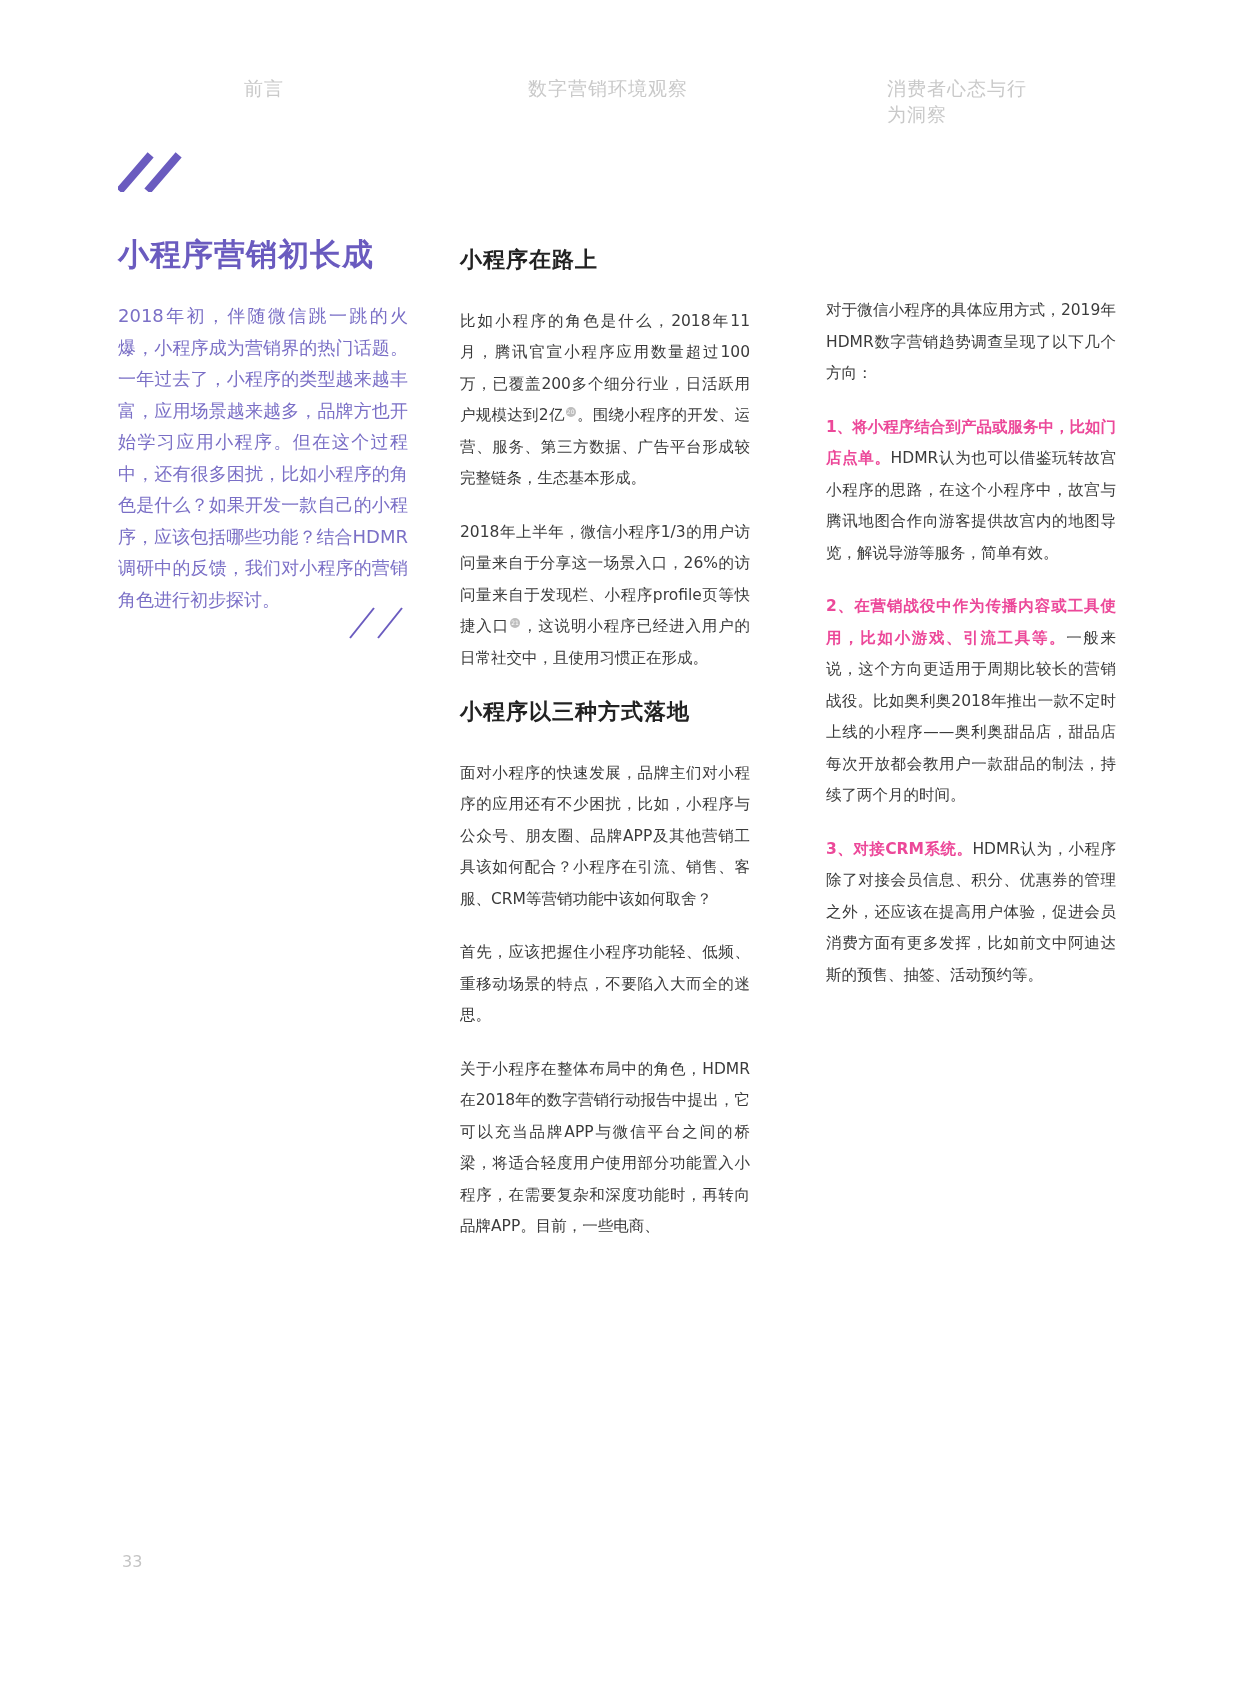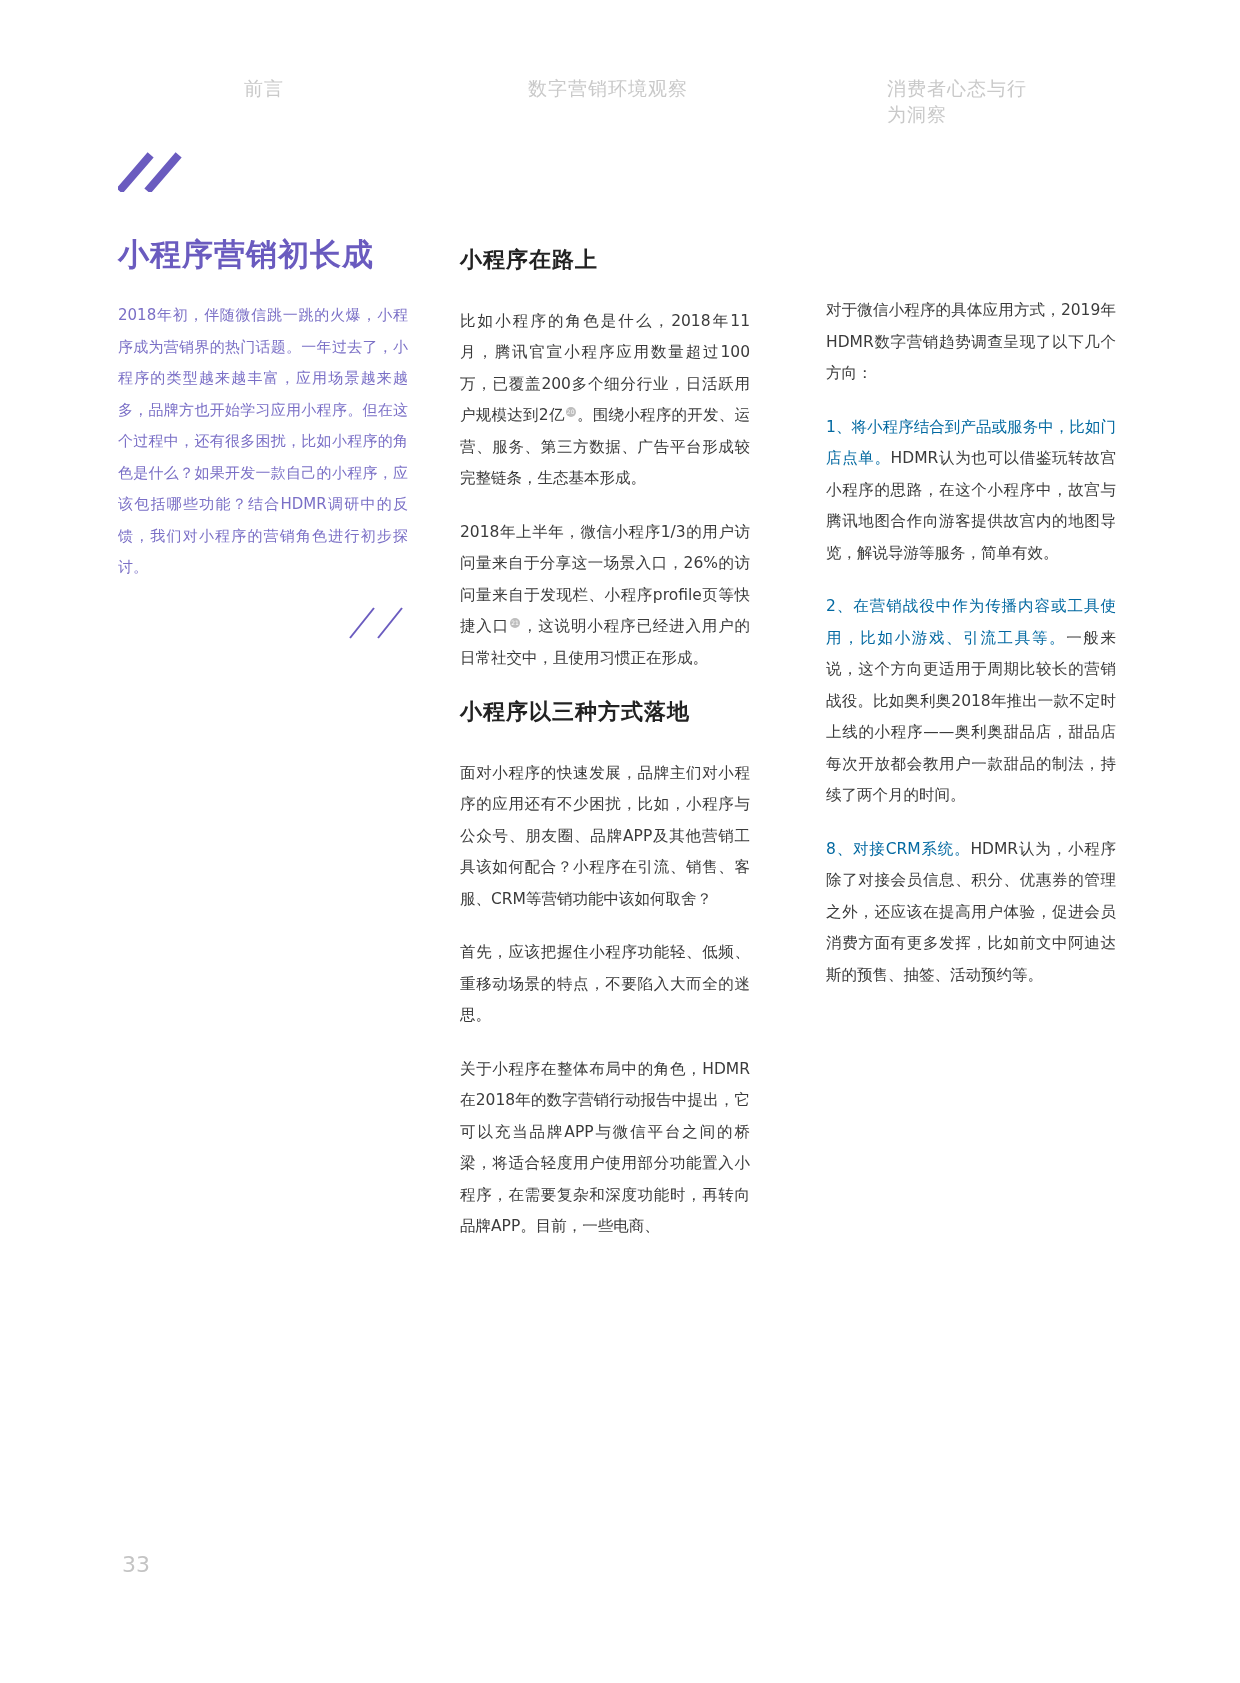--- a/index.html
+++ b/index.html
@@ -4,31 +4,31 @@
 <style>
   html, body { margin: 0; padding: 0; background: #ffffff; }
   body { width: 1240px; height: 1683px; position: relative; overflow: hidden;
          font-family: "DejaVu Sans", "Liberation Sans", sans-serif; }
   .nav { position: absolute; top: 76px; left: 0; width: 1036px; height: 30px; }
   .nav span { position: absolute; top: 0; font-size: 19px; color: #c9c9c9; letter-spacing: 1px; }
   .slash-big { position: absolute; left: 118px; top: 152px; width: 66px; height: 40px; }
   .slash-small { position: absolute; left: 348px; top: 604px; width: 60px; height: 36px; }
   .title-main { position: absolute; left: 118px; top: 234px; font-size: 31px; font-weight: bold;
                 color: #6a5bbf; letter-spacing: 1px; }
-  .intro { position: absolute; left: 118px; top: 300px; width: 290px; font-size: 15px;
+  .intro { position: absolute; left: 118px; top: 300px; width: 290px; font-size: 18px;
            line-height: 31.5px; color: #7a6fc6; text-align: justify; }
   .col { position: absolute; width: 290px; font-size: 15.5px; line-height: 31.5px; color: #3a3a3a; }
   .col p { margin: 0 0 22px 0; text-align: justify; }
   .col h2 { margin: 0 0 30px 0; font-size: 22px; font-weight: bold; color: #222; letter-spacing: 1px; }
   .col2 { left: 460px; top: 244px; }
   .col3 { left: 826px; top: 295px; }
   .fn { display: inline-block; width: 10px; height: 10px; border-radius: 50%; background: #bdbdbd;
         color: #fff; font-size: 6px; line-height: 10px; text-align: center; vertical-align: super; margin: 0 1px; }
-  b.em { font-weight: normal; color: #0369a1; }
-  .page-num { position: absolute; left: 122px; top: 1552px; font-size: 22px; color: #c4c4c4; }
+  b.em { font-weight: bold; color: #ec4899; }
+  .page-num { position: absolute; left: 122px; top: 1552px; font-size: 16px; color: #c4c4c4; }
 </style>
 </head>
 <body>
 
 <div class="nav">
   <span style="left:244px">前言</span>
   <span style="left:528px">数字营销环境观察</span>
   <span style="left:887px">消费者心态与行为洞察</span>
 </div>
 
@@ -53,16 +53,16 @@
   <h2 style="">小程序以三种方式落地</h2>
   <p>面对小程序的快速发展，品牌主们对小程序的应用还有不少困扰，比如，小程序与公众号、朋友圈、品牌APP及其他营销工具该如何配合？小程序在引流、销售、客服、CRM等营销功能中该如何取舍？</p>
   <p>首先，应该把握住小程序功能轻、低频、重移动场景的特点，不要陷入大而全的迷思。</p>
   <p>关于小程序在整体布局中的角色，HDMR在2018年的数字营销行动报告中提出，它可以充当品牌APP与微信平台之间的桥梁，将适合轻度用户使用部分功能置入小程序，在需要复杂和深度功能时，再转向品牌APP。目前，一些电商、</p>
 </div>
 
 <div class="col col3">
   <p>对于微信小程序的具体应用方式，2019年HDMR数字营销趋势调查呈现了以下几个方向：</p>
   <p><b class="em">1、将小程序结合到产品或服务中，比如门店点单。</b><span>HDMR认为也可以借鉴玩转故宫小程序的思路，在这个小程序中，故宫与腾讯地图合作向游客提供故宫内的地图导览，解说导游等服务，简单有效。</span></p>
   <p><b class="em">2、在营销战役中作为传播内容或工具使用，比如小游戏、引流工具等。</b><span>一般来说，这个方向更适用于周期比较长的营销战役。比如奥利奥2018年推出一款不定时上线的小程序——奥利奥甜品店，甜品店每次开放都会教用户一款甜品的制法，持续了两个月的时间。</span></p>
-  <p><b class="em">8、对接CRM系统。</b><span>HDMR认为，小程序除了对接会员信息、积分、优惠券的管理之外，还应该在提高用户体验，促进会员消费方面有更多发挥，比如前文中阿迪达斯的预售、抽签、活动预约等。</span></p>
+  <p><b class="em">3、对接CRM系统。</b><span>HDMR认为，小程序除了对接会员信息、积分、优惠券的管理之外，还应该在提高用户体验，促进会员消费方面有更多发挥，比如前文中阿迪达斯的预售、抽签、活动预约等。</span></p>
 </div>
 
 <div class="page-num">33</div>
 
 </body></html>

